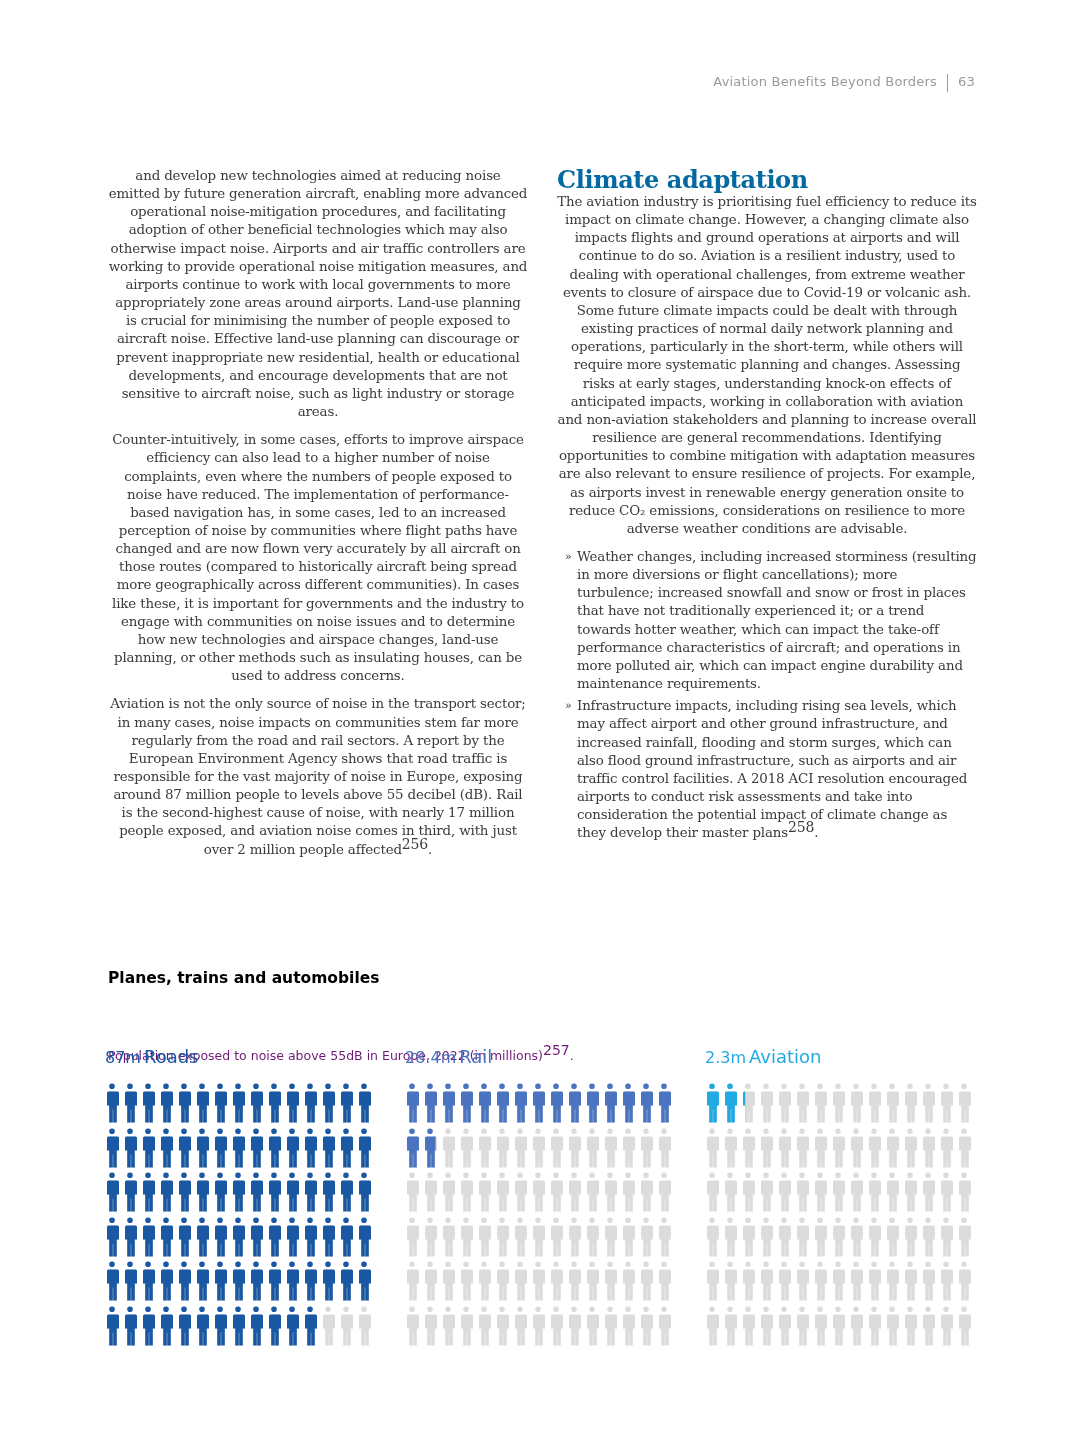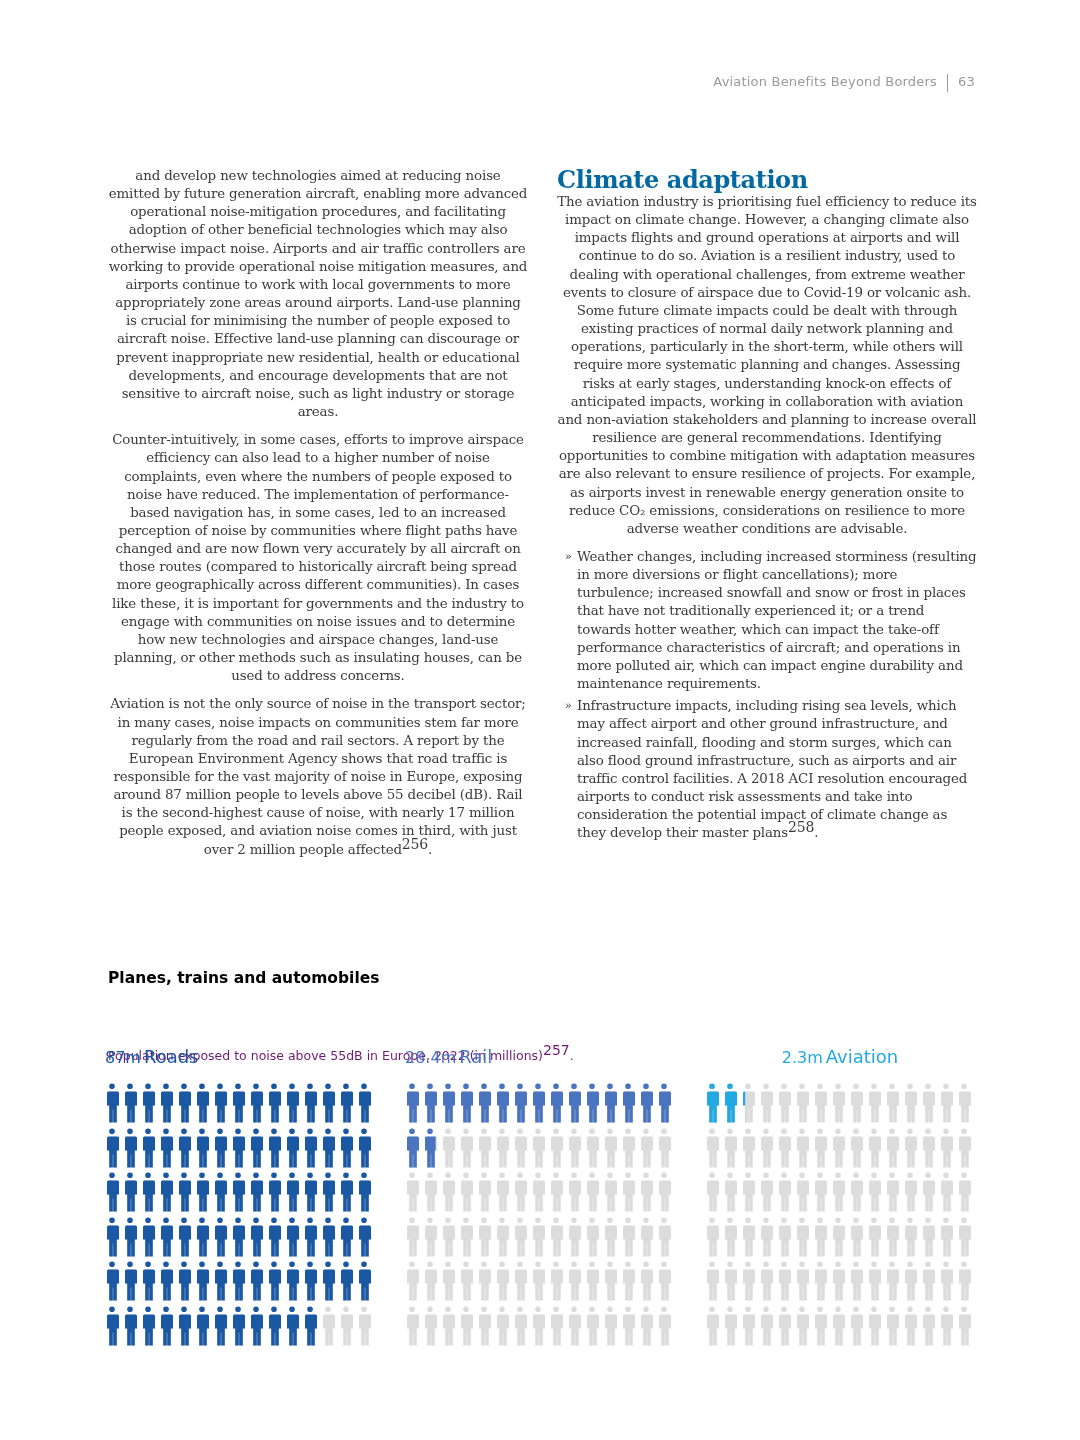--- a/index.html
+++ b/index.html
@@ -1971,21 +1971,21 @@
             <clipPath id="c1_89">
               <rect x="0" y="0" width="0.00" height="40"></rect>
             </clipPath>
           </defs>
           <path d="M7 0.5a2.8 2.8 0 1 1 0 5.6a2.8 2.8 0 1 1 0-5.6z M1.5 8.5h11a1.5 1.5 0 0 1 1.5 1.5v12.5h-2.2v17h-3.6v-13h-0.4v13h-3.6v-17h-2.2v-12.5a1.5 1.5 0 0 1 1.5-1.5z" fill="#dcdcdc"></path>
         </svg>
       </div>
     </div>
 </div>
 
-<div class="panel" style="left:705px;text-align:center;">
+<div class="panel" style="left:705px;">
   <div class="panel-head">
     <span class="val" style="color:#22a9e1;">2.3m</span><span class="lbl" style="color:#22a9e1;">Aviation</span>
   </div>
   <div class="grid">
       <div class="fig">
         <svg viewBox="0 0 14 40" xmlns="http://www.w3.org/2000/svg">
           <defs>
             <clipPath id="c2_0">
               <rect x="0" y="0" width="14.00" height="40"></rect>
             </clipPath>

